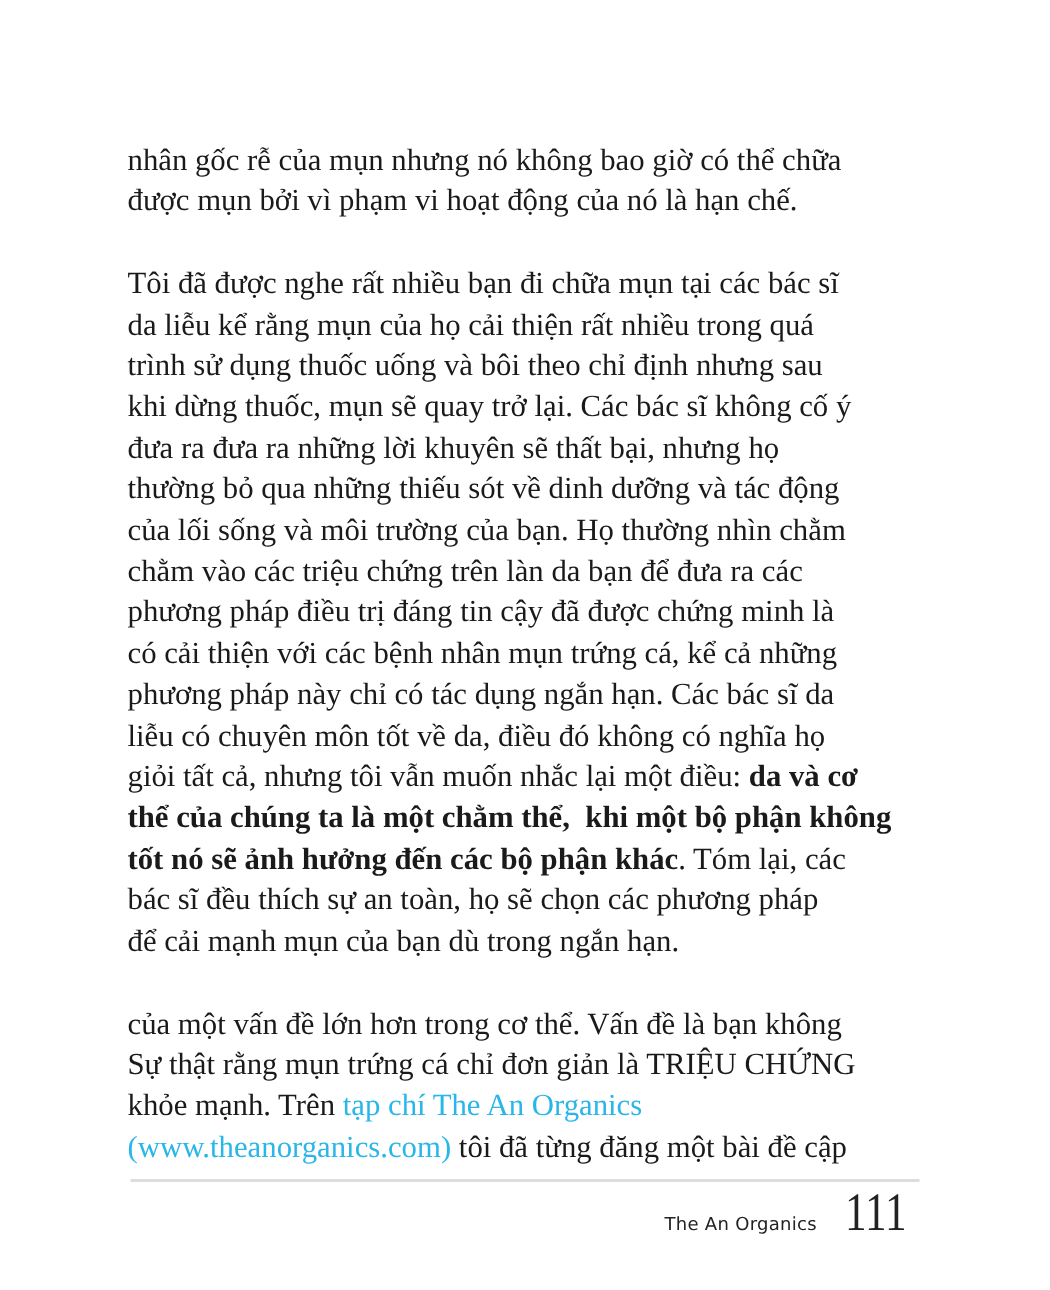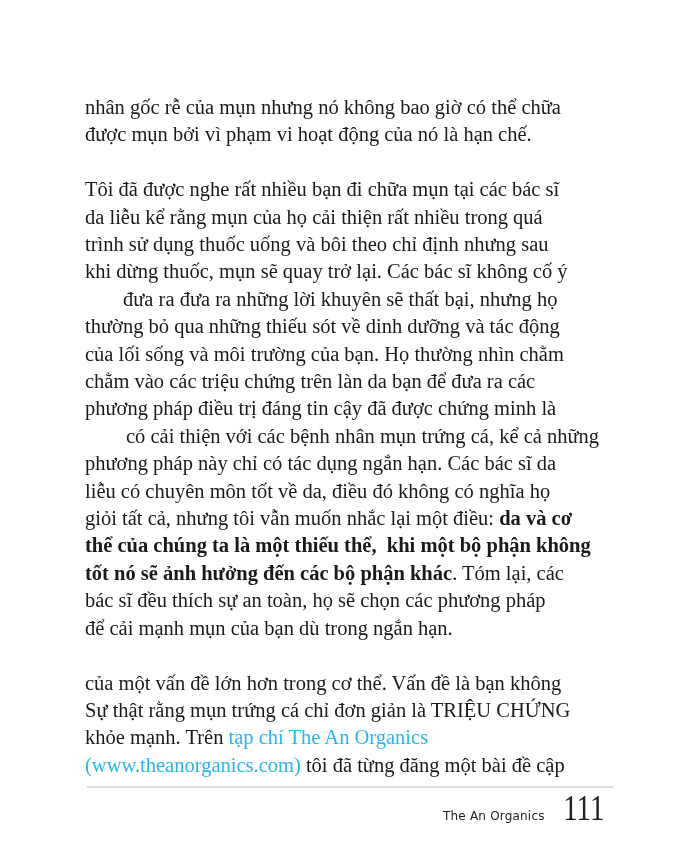--- a/index.html
+++ b/index.html
@@ -68,30 +68,30 @@
 <div class="page-body" id="page-body">
     <p class="para">
       <span class="line"><span style="white-space: pre;">nhân gốc rễ của mụn nhưng nó không bao giờ có thể chữa</span></span>
       <span class="line"><span style="white-space: pre;">được mụn bởi vì phạm vi hoạt động của nó là hạn chế.</span></span>
     </p>
     <p class="para">
       <span class="line"><span style="white-space: pre;">Tôi đã được nghe rất nhiều bạn đi chữa mụn tại các bác sĩ</span></span>
       <span class="line"><span style="white-space: pre;">da liễu kể rằng mụn của họ cải thiện rất nhiều trong quá</span></span>
       <span class="line"><span style="white-space: pre;">trình sử dụng thuốc uống và bôi theo chỉ định nhưng sau</span></span>
       <span class="line"><span style="white-space: pre;">khi dừng thuốc, mụn sẽ quay trở lại. Các bác sĩ không cố ý</span></span>
-      <span class="line"><span style="white-space: pre; margin-left: 38px;">đưa ra đưa ra những lời khuyên sẽ thất bại, nhưng họ</span></span>
+      <span class="line"><span style="white-space: pre;">đưa ra đưa ra những lời khuyên sẽ thất bại, nhưng họ</span></span>
       <span class="line"><span style="white-space: pre;">thường bỏ qua những thiếu sót về dinh dưỡng và tác động</span></span>
       <span class="line"><span style="white-space: pre;">của lối sống và môi trường của bạn. Họ thường nhìn chằm</span></span>
       <span class="line"><span style="white-space: pre; margin-top: 13px;">chằm vào các triệu chứng trên làn da bạn để đưa ra các</span></span>
       <span class="line"><span style="white-space: pre; text-align: right;">phương pháp điều trị đáng tin cậy đã được chứng minh là</span></span>
-      <span class="line"><span style="white-space: pre; margin-left: 41px;">có cải thiện với các bệnh nhân mụn trứng cá, kể cả những</span></span>
+      <span class="line"><span style="white-space: pre;">có cải thiện với các bệnh nhân mụn trứng cá, kể cả những</span></span>
       <span class="line"><span style="white-space: pre;">phương pháp này chỉ có tác dụng ngắn hạn. Các bác sĩ da</span></span>
       <span class="line"><span style="white-space: pre;">liễu có chuyên môn tốt về da, điều đó không có nghĩa họ</span></span>
       <span class="line"><span style="white-space: pre;">giỏi tất cả, nhưng tôi vẫn muốn nhắc lại một điều: </span><span class="bold" style="white-space: pre;">da và cơ</span></span>
-      <span class="line"><span class="bold" style="white-space: pre;">thể của chúng ta là một thiếu thể,  khi một bộ phận không</span></span>
+      <span class="line"><span class="bold" style="white-space: pre;">thể của chúng ta là một chằm thể,  khi một bộ phận không</span></span>
       <span class="line"><span class="bold" style="white-space: pre;">tốt nó sẽ ảnh hưởng đến các bộ phận khác</span><span style="white-space: pre;">. Tóm lại, các</span></span>
       <span class="line"><span style="white-space: pre;">bác sĩ đều thích sự an toàn, họ sẽ chọn các phương pháp</span></span>
       <span class="line"><span style="white-space: pre;">để cải mạnh mụn của bạn dù trong ngắn hạn.</span></span>
     </p>
     <p class="para">
       <span class="line"><span style="white-space: pre;">của một vấn đề lớn hơn trong cơ thể. Vấn đề là bạn không</span></span>
       <span class="line"><span style="white-space: pre;">Sự thật rằng mụn trứng cá chỉ đơn giản là TRIỆU CHỨNG</span></span>
       <span class="line"><span style="white-space: pre;">khỏe mạnh. Trên </span><a class="link" style="white-space: pre;">tạp chí The An Organics</a></span>
       <span class="line"><a class="link" style="white-space: pre;">(www.theanorganics.com)</a><span style="white-space: pre;"> tôi đã từng đăng một bài đề cập</span></span>
     </p>

